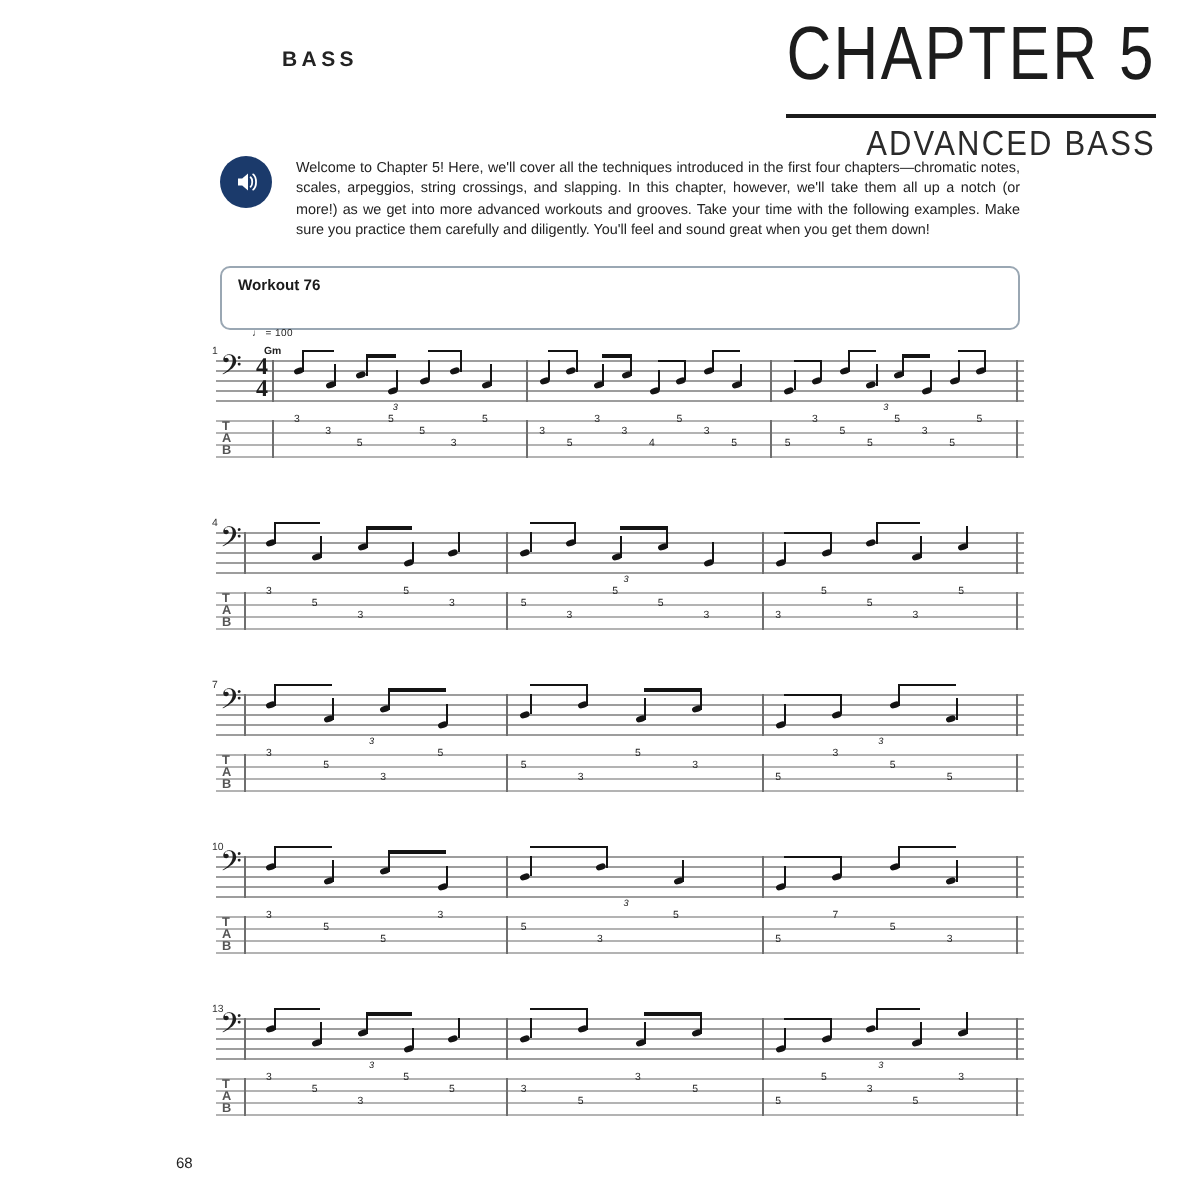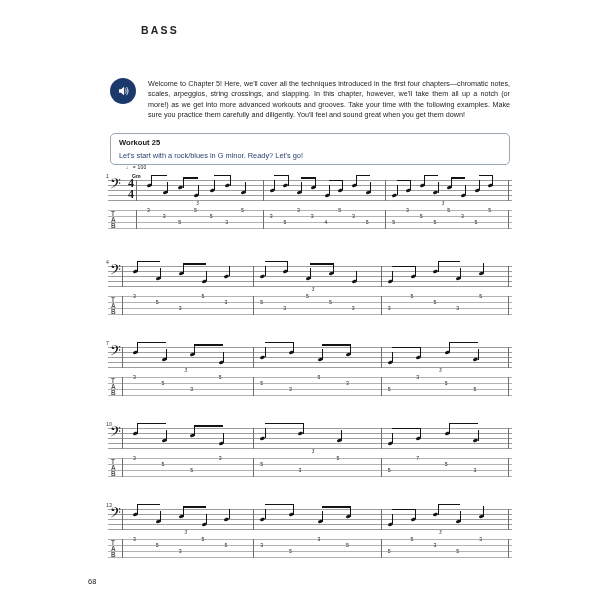--- a/index.html
+++ b/index.html
@@ -265,37 +265,41 @@
   }
 </style>
 </head>
 <body>
 
 <div class="page">
 
   <div class="header">
     <div class="brand">
       <div class="brand-top">BASS</div>
+    </div>
+    <div class="chapter-title">
+      <div class="ch-main">CHAPTER 5</div>
+      <div class="ch-rule"></div>
+      <div class="ch-sub">ADVANCED BASS</div>
     </div>
   </div>
 
   <div class="intro">
     <div class="speaker">
       <svg width="14" height="14" viewBox="0 0 14 14" aria-hidden="true">
         <path d="M3 5.2h2.1L8 2.7v8.6L5.1 8.8H3z" fill="#ffffff"></path>
         <path d="M9.3 4.6c1.1 0.9 1.1 3.9 0 4.8" stroke="#ffffff" stroke-width="0.9" fill="none" stroke-linecap="round"></path>
         <path d="M10.6 3.2c1.9 1.6 1.9 6 0 7.6" stroke="#ffffff" stroke-width="0.9" fill="none" stroke-linecap="round"></path>
       </svg>
     </div>
     <div class="intro-text">Welcome to Chapter 5! Here, we'll cover all the techniques introduced in the first four chapters—chromatic notes, scales, arpeggios, string crossings, and slapping. In this chapter, however, we'll take them all up a notch (or more!) as we get into more advanced workouts and grooves. Take your time with the following examples. Make sure you practice them carefully and diligently. You'll feel and sound great when you get them down!</div>
   </div>
 
   <div class="workout-box">
-    <div class="workout-title">Workout 25</div>
-    <div class="workout-sub">Let's start with a rock/blues in G minor. Ready? Let's go!</div>
+    <div class="workout-title">Workout 76</div>
   </div>
 
   <div id="score-root">
       <div class="system" style="top: 180px;">
         <div class="sys-label">1</div>
         <div class="tempo">♩ = 100</div>
         <div class="chordname">Gm</div>
         <div class="staff">
           <div class="line" style="top: 0px;"></div>
           <div class="line" style="top: 5px;"></div>

